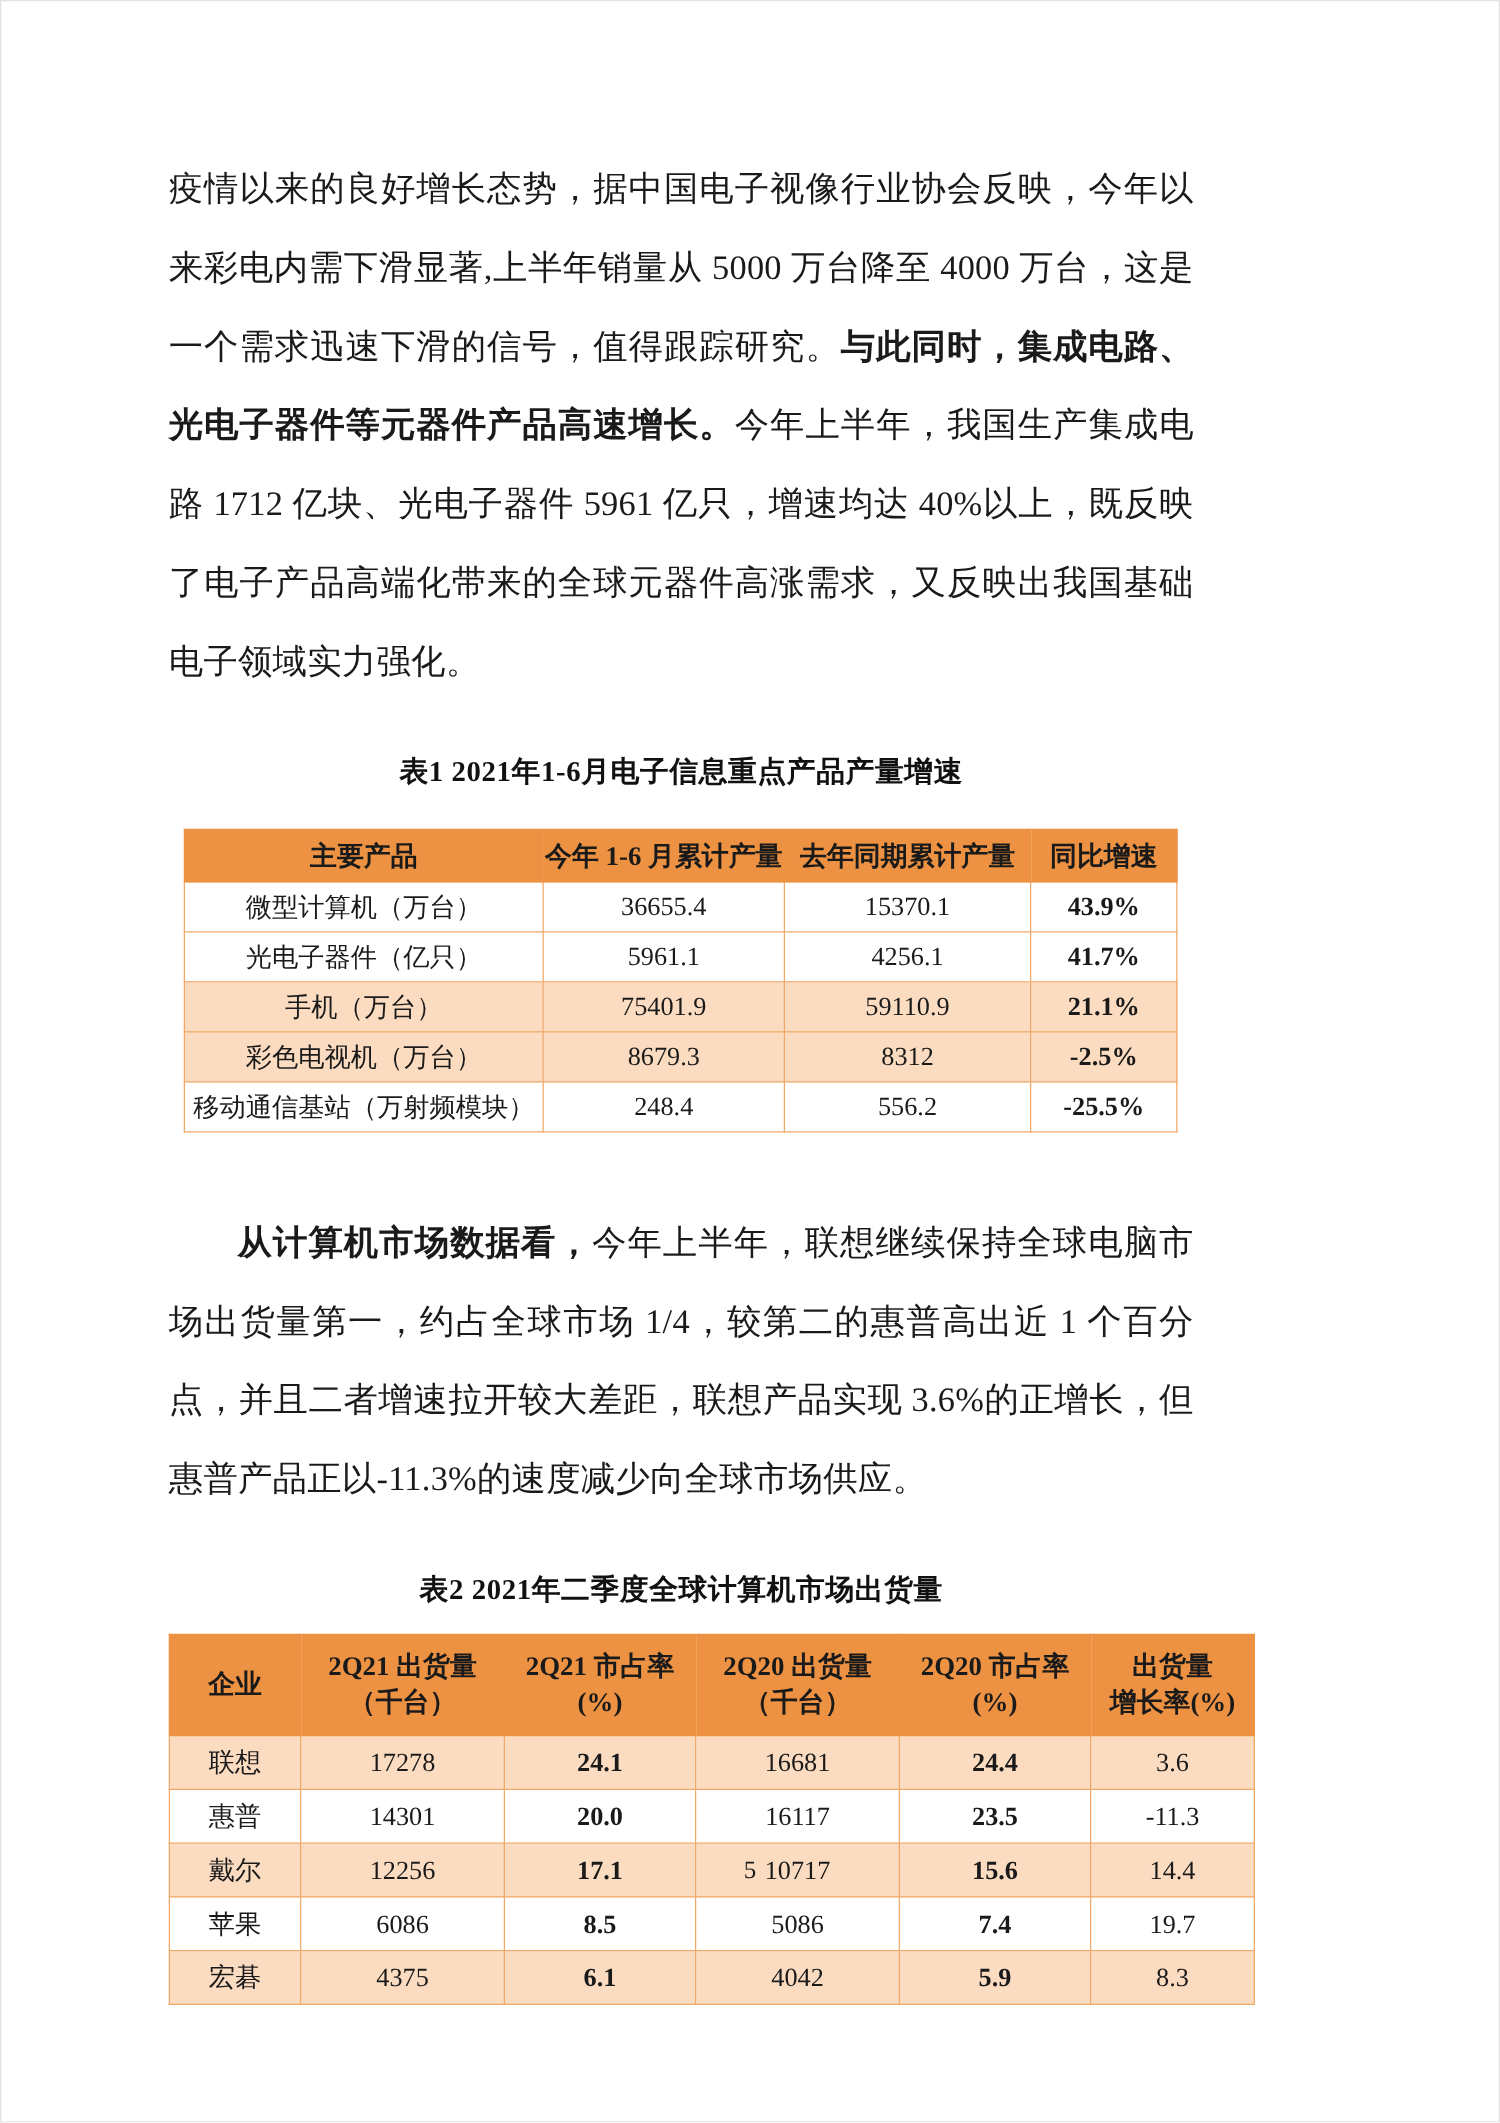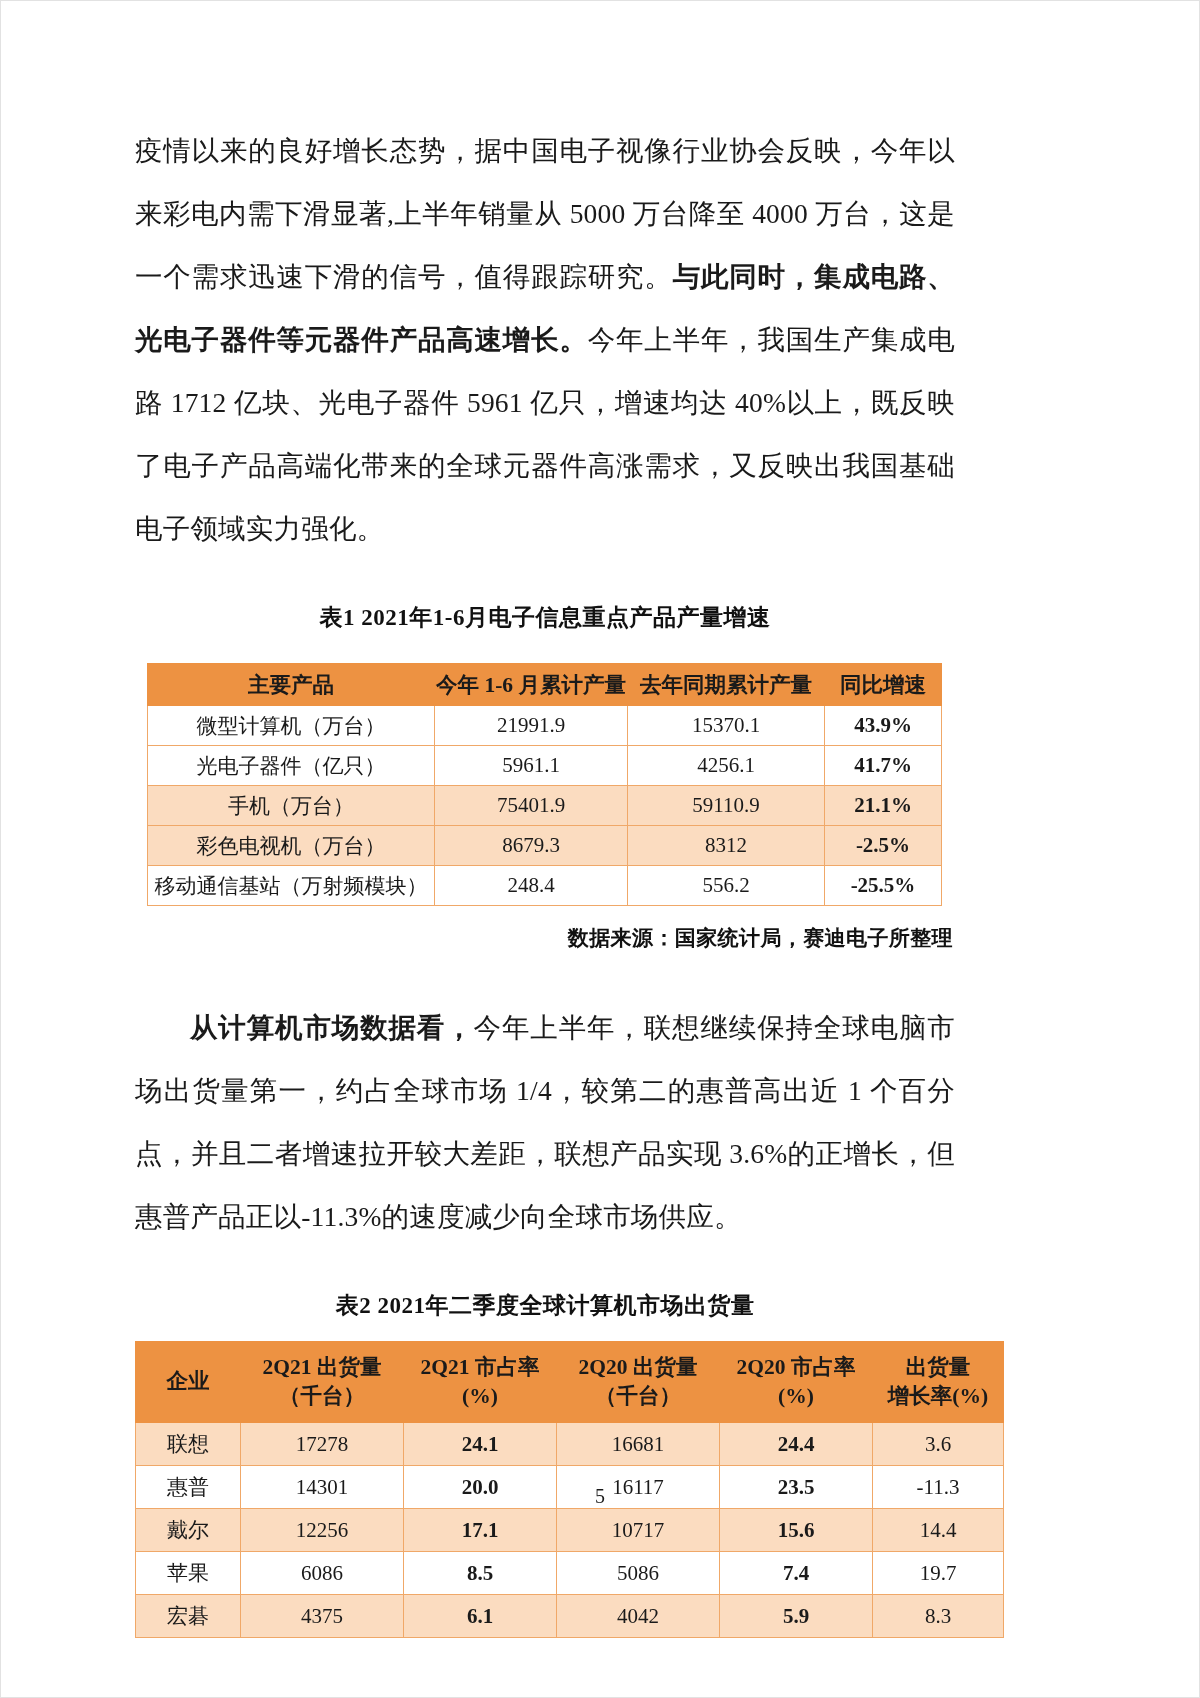--- a/index.html
+++ b/index.html
@@ -140,21 +140,21 @@
         <tr>
           <th class="thead-cell c0">主要产品</th>
           <th class="thead-cell c1">今年 1-6 月累计产量</th>
           <th class="thead-cell c2">去年同期累计产量</th>
           <th class="thead-cell c3">同比增速</th>
         </tr>
       </thead>
       <tbody>
         <tr class="row-odd">
           <td class="c0">微型计算机（万台）</td>
-          <td class="c1">21991.9</td>
+          <td class="c1">36655.4</td>
           <td class="c2">15370.1</td>
           <td class="c3 strong-cell">43.9%</td>
         </tr>
         <tr class="row-odd">
           <td class="c0">光电子器件（亿只）</td>
           <td class="c1">5961.1</td>
           <td class="c2">4256.1</td>
           <td class="c3 strong-cell">41.7%</td>
         </tr>
         <tr class="row-even">
@@ -171,21 +171,20 @@
         </tr>
         <tr class="row-odd">
           <td class="c0">移动通信基站（万射频模块）</td>
           <td class="c1">248.4</td>
           <td class="c2">556.2</td>
           <td class="c3 strong-cell">-25.5%</td>
         </tr>
       </tbody>
     </table>
 
-    <p class="src-note">数据来源：国家统计局，赛迪电子所整理</p>
 
     <div class="sp-3"></div>
 
     <p class="para indent"><span class="b">从计算机市场数据看，</span><span>今年上半年，联想继续保持全球电脑市场出货量第一，约占全球市场 1/4，较第二的惠普高出近 1 个百分点，并且二者增速拉开较大差距，联想产品实现 3.6%的正增长，但惠普产品正以-11.3%的速度减少向全球市场供应。</span></p>
 
     <div class="sp-1"></div>
 
     <p class="tbl-caption">表2    2021年二季度全球计算机市场出货量</p>
 
     <div class="sp-4"></div>

